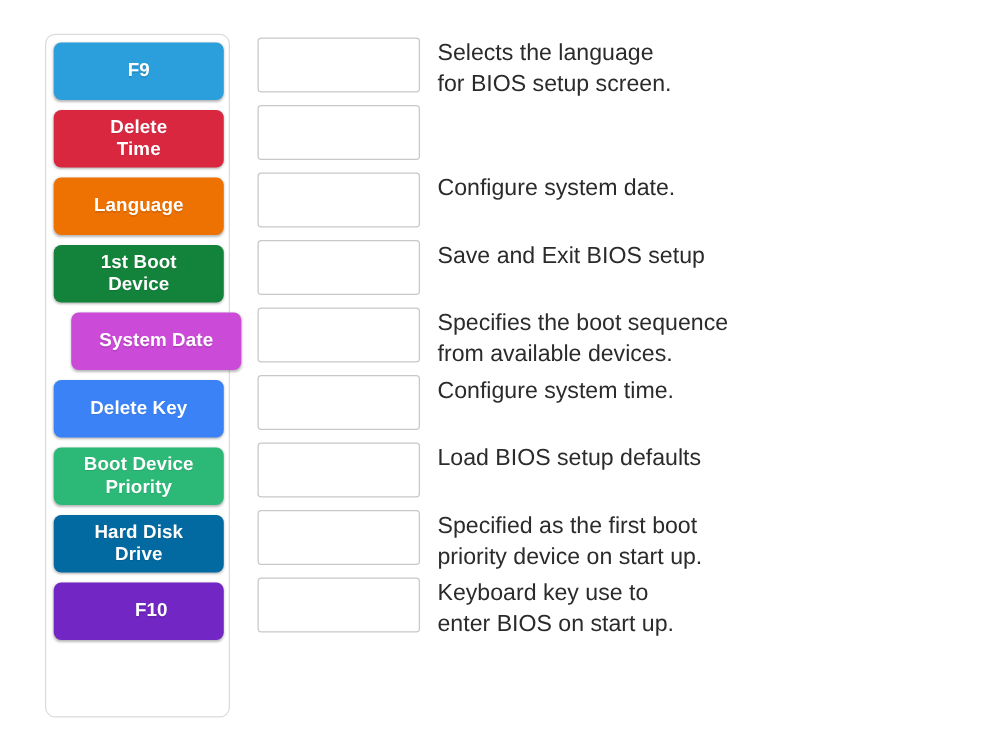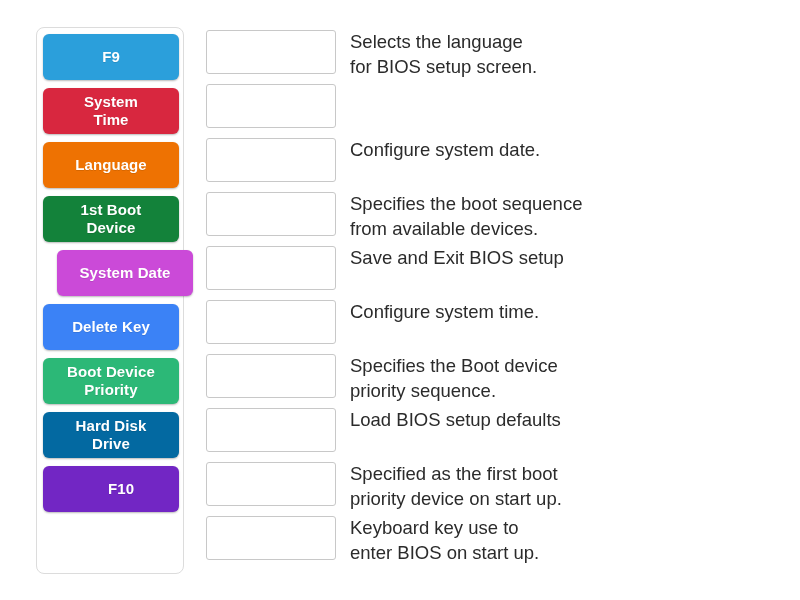--- a/index.html
+++ b/index.html
@@ -111,21 +111,21 @@
 
 <div class="activity">
 
   <div class="tile-panel">
 
     <div class="tile" style="background-color: rgb(43, 159, 219);">
       <span class="tile-label">F9</span>
     </div>
 
     <div class="tile two-line" style="background-color: rgb(216, 39, 63);">
-      <span class="tile-label">System
+      <span class="tile-label">Delete
 Time</span>
     </div>
 
     <div class="tile" style="background-color: rgb(238, 114, 2);">
       <span class="tile-label">Language</span>
     </div>
 
     <div class="tile two-line" style="background-color: rgb(19, 130, 58);">
       <span class="tile-label">1st Boot
 Device</span>
@@ -168,39 +168,34 @@
       <div class="dropzone"></div>
     </div>
 
     <div class="row">
       <div class="dropzone"></div>
       <div class="desc">Configure system date.</div>
     </div>
 
     <div class="row">
       <div class="dropzone"></div>
+      <div class="desc">Save and Exit BIOS setup</div>
+    </div>
+
+    <div class="row">
+      <div class="dropzone"></div>
       <div class="desc">Specifies the boot sequence
 from available devices.</div>
     </div>
 
     <div class="row">
       <div class="dropzone"></div>
-      <div class="desc">Save and Exit BIOS setup</div>
-    </div>
-
-    <div class="row">
-      <div class="dropzone"></div>
       <div class="desc">Configure system time.</div>
     </div>
 
-    <div class="row">
-      <div class="dropzone"></div>
-      <div class="desc">Specifies the Boot device
-priority sequence.</div>
-    </div>
 
     <div class="row">
       <div class="dropzone"></div>
       <div class="desc">Load BIOS setup defaults</div>
     </div>
 
     <div class="row">
       <div class="dropzone"></div>
       <div class="desc">Specified as the first boot
 priority device on start up.</div>

